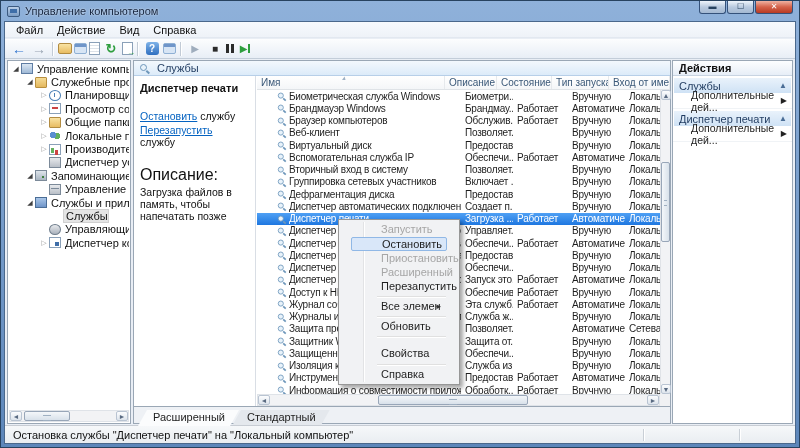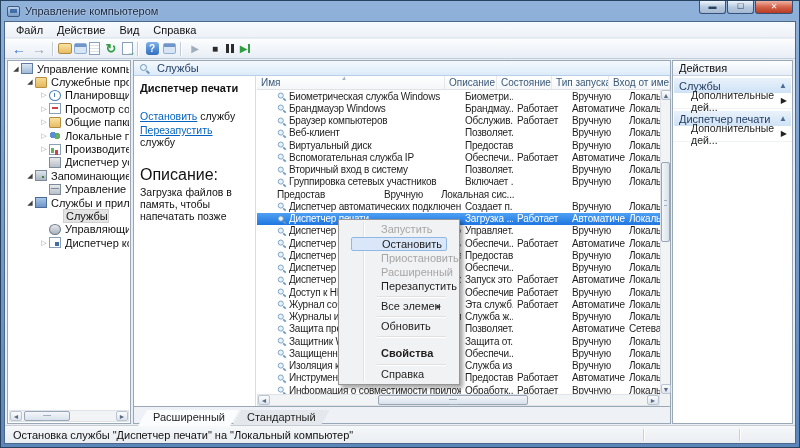--- a/index.html
+++ b/index.html
@@ -117,39 +117,39 @@
   .list-hscroll .spacer { flex:1; }
   .sb-corner { position:absolute; right:0; bottom:0; width:10px; height:12px; background:#f0f1f3; }
 
   
   .tabs-strip { position:absolute; left:0; right:0; bottom:0; height:17px; background:#eef1f5; border-top:1px solid #9aa7b5; padding-left:4px; }
   .btab { position:relative; display:inline-block; height:16px; line-height:15px; padding:0 15px; font-size:11px; color:#222; background:#e4e8ed; clip-path:polygon(9px 0,calc(100% - 1px) 0,calc(100% - 10px) 100%,0 100%); margin-right:-8px; }
   .btab.active { background:#fbfcfd; z-index:2; }
 
   
   .actions-pane { position:absolute; left:667px; right:2px; top:0; bottom:1px; background:#fff; border:1px solid #9aa7b5; }
-  .actions-title { height:15px; background:linear-gradient(#fdfeff,#e7eef7); border-bottom:1px solid #c8d4e2; font-size:11px; font-weight:normal; color:#111; padding:1px 0 0 6px; }
+  .actions-title { height:15px; background:linear-gradient(#fdfeff,#e7eef7); border-bottom:1px solid #c8d4e2; font-size:11px; font-weight:bold; color:#111; padding:1px 0 0 6px; }
   .asection-h { margin:2px 1px 0 1px; height:15px; background:linear-gradient(#e9f2fb,#cfe2f5); font-size:11px; color:#1f3a5f; display:flex; align-items:center; padding:0 4px 0 5px; }
   .asection-h .collapse { margin-left:auto; font-size:8px; color:#4a6d96; }
   .asection-i { height:16px; font-size:10.5px; color:#222; display:flex; align-items:center; padding:0 5px 0 18px; border-bottom:1px solid #f0f3f6; }
   .asection-i .subarrow { margin-left:auto; font-size:8px; color:#222; }
 
   
   .statusbar { position:absolute; left:0; right:0; bottom:0; height:18px; background:linear-gradient(#f6f8fa,#e9edf1); border-top:1px solid #c8cdd4; display:flex; align-items:center; font-size:11px; color:#111; }
   .statusbar .msg { padding-left:8px; flex:1; }
   .statusbar .sdiv { width:1px; height:12px; background:#c9cfd6; margin-right:95px; box-shadow:1px 0 0 #fff; }
   .statusbar .sdiv2 { width:1px; height:12px; background:#c9cfd6; margin-right:55px; box-shadow:1px 0 0 #fff; }
 
   
   .ctx-menu { position:absolute; left:337px; top:218px; width:122px; background:#f1f2f4; border:1px solid #979797; box-shadow:3px 3px 4px rgba(0,0,0,.35); padding:2px 10px; z-index:50; }
   .ctx-menu::before { content:""; position:absolute; left:24px; top:2px; bottom:2px; width:1px; background:#e2e3e5; box-shadow:1px 0 0 #fff; }
   .mitem { position:relative; height:13px; line-height:13px; font-size:11px; color:#1e1e1e; padding-left:30px; margin:1px 2px; white-space:nowrap; }
   .mitem.disabled { color:#a6a6a6; }
   .mitem.hl { background:#d9e7f9; border:1px solid #90b8e6; border-radius:2px; height:14px; line-height:12px; }
-  .mitem.bold { font-weight:bold; height:14px;margin-top:10px; }
+  .mitem.bold { font-weight:normal; height:14px;margin-top:10px; }
   .mitem.has-sub::after { content:"▸"; position:absolute; right:6px; top:0; font-size:9px; color:#333; }
   .mitem.sep { height:1px; margin:3px 3px 3px 28px; background:#e0e0e0; box-shadow:0 1px 0 #fff; padding:0; }
 </style>
 </head>
 <body>
 
 <div id="window">
 
   <div class="titlebar">
     <span class="app-icon"></span>
@@ -412,20 +412,26 @@
                     </span>
                     <span>Группировка сетевых участников</span>
                   </span>
                   <span class="cell c1">Включает ...</span>
                   <span class="cell c2"></span>
                   <span class="cell c3">Вручную</span>
                   <span class="cell c4">Локальная слу...</span>
                 </div>
 
                 <div class="lrow">
+                  <span class="cell c0">
+                    <span class="mag">
+                      <i></i>
+                    </span>
+                    <span>Дефрагментация диска</span>
+                  </span>
                   <span class="cell c1">Предостав...</span>
                   <span class="cell c2"></span>
                   <span class="cell c3">Вручную</span>
                   <span class="cell c4">Локальная сис...</span>
                 </div>
 
                 <div class="lrow">
                   <span class="cell c0">
                     <span class="mag">
                       <i></i>

